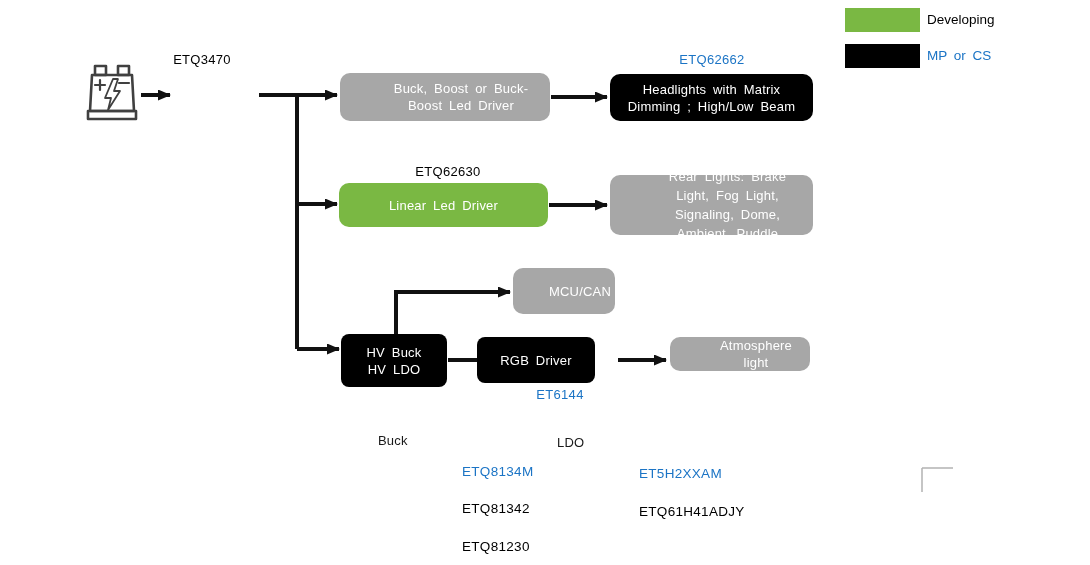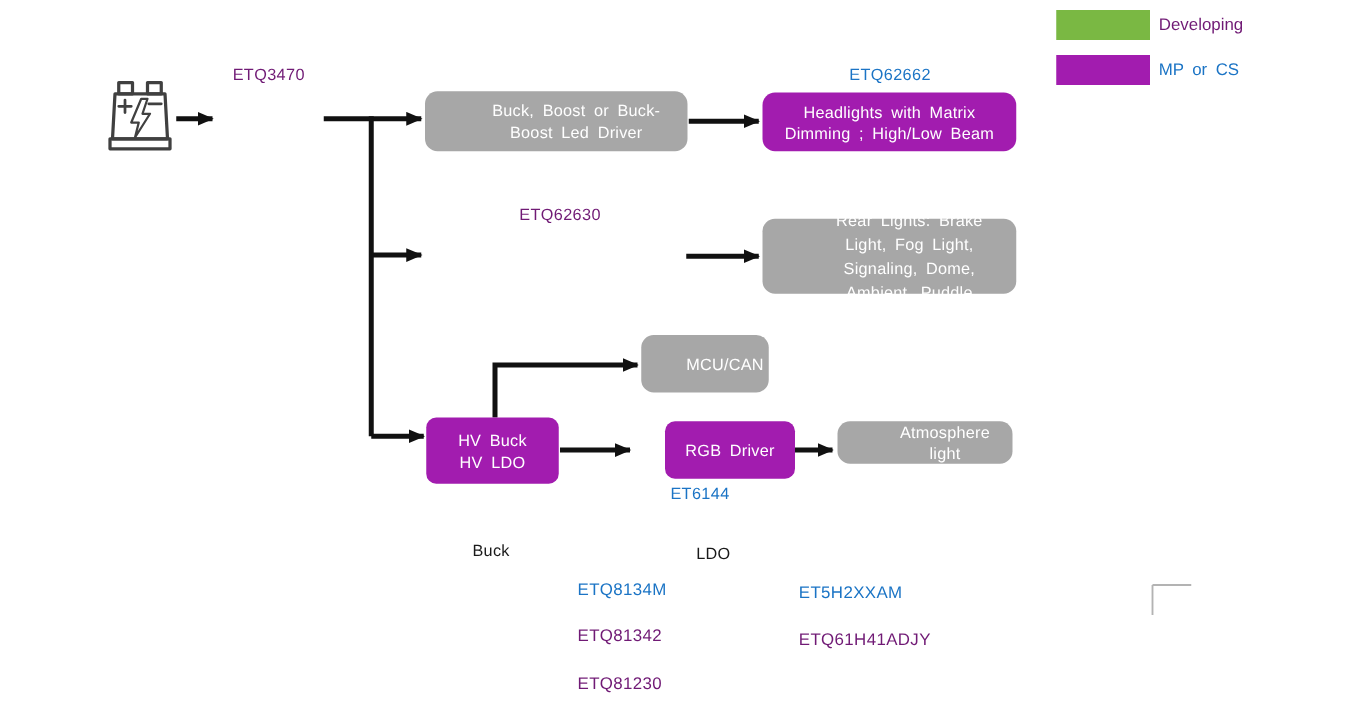--- a/index.html
+++ b/index.html
@@ -7,27 +7,27 @@
     position:relative;width:1090px;height:565px;background:#ffffff;overflow:hidden;
     font-family:"Liberation Sans","DejaVu Sans",sans-serif;
   }
   .box{
     position:absolute;border-radius:10px;color:#ffffff;
     display:flex;flex-direction:column;align-items:center;justify-content:center;
     text-align:center;font-size:13px;line-height:17px;word-spacing:3px;letter-spacing:.2px;
     box-sizing:border-box;padding:4px 8px;
   }
   .green{background:#7ab843;}
-  .blue{background:#a21caf;}
+  .blue{background:#000000;}
   .gray{background:#a7a7a7;padding-left:40px;}
   .clip{overflow:hidden;justify-content:flex-start;padding-top:9px;line-height:19px;border-radius:8px;}
   .part-label{
     position:absolute;font-size:13px;text-align:center;letter-spacing:.3px;word-spacing:1px;width:120px;
   }
-  .teal{color:#701a75;}
+  .teal{color:#000000;}
   .bluetext{color:#1b74c5;}
   .list-title{position:absolute;font-size:13px;color:#1a1a1a;letter-spacing:.2px;}
   .list-item{position:absolute;font-size:13.5px;letter-spacing:.3px;margin-left:38px;}
   .legend-swatch{position:absolute;width:75px;height:24px;}
   .legend-label{position:absolute;font-size:13.5px;line-height:24px;word-spacing:3px;}
   #connectors{position:absolute;left:0;top:0;pointer-events:none;}
   .conn{stroke:#111111;stroke-width:4;fill:none;}
 </style>
 </head>
 <body>
@@ -57,47 +57,50 @@
       <rect x="9" y="4" width="11" height="9"></rect>
       <rect x="32" y="4" width="11" height="9"></rect>
       <path d="M6,13 H46 L48,49 H4 Z"></path>
       <rect x="2" y="49" width="48" height="8"></rect>
       <path d="M9,23 H19 M14,18 V28" stroke-width="2.2"></path>
       <path d="M33,21 H43" stroke-width="2.2"></path>
       <path d="M27,17 L19,36 L25,36 L22,48 L34,29 L28,29 L32,17 Z" stroke-width="1.8"></path>
     </g>
   </svg>
 
-  <div class="part-label teal" style="left:155px;top:52px">ETQ3470</div>
+  <div class="part-label teal" style="left:142px;top:52px">ETQ3470</div>
 
   <div class="box gray" style="left:340px;top:73px;width:210px;height:48px">
     <span>Buck, Boost or Buck-Boost Led Driver</span>
   </div>
 
   <div class="part-label bluetext" style="left:652px;top:52px">ETQ62662</div>
   <div class="box blue" style="left:610px;top:74px;width:203px;height:47px">
     <span>Headlights with Matrix Dimming ; High/Low Beam</span>
   </div>
 
   <div class="part-label teal" style="left:388px;top:164px">ETQ62630</div>
+  <div class="box green" style="left:339px;top:183px;width:209px;height:44px">
+    <span>Linear Led Driver</span>
+  </div>
 
   <div class="box gray" style="left:610px;top:175px;width:203px;height:60px;line-height:19px">
     <span>Rear Lights: Brake Light, Fog Light, Signaling, Dome, Ambient, Puddle</span>
   </div>
 
   <div class="box gray" style="left:513px;top:268px;width:102px;height:46px">
     <span>MCU/CAN</span>
   </div>
 
   <div class="box blue" style="left:341px;top:334px;width:106px;height:53px;border-radius:8px">
     <span>HV Buck</span>
     <span>HV LDO</span>
   </div>
 
-  <div class="box blue" style="left:532px;top:337px;width:104px;height:46px;border-radius:8px">
+  <div class="box blue" style="left:477px;top:337px;width:118px;height:46px;border-radius:8px">
     <span>RGB Driver</span>
   </div>
   <div class="part-label bluetext" style="left:500px;top:387px">ET6144</div>
 
   <div class="box gray" style="left:670px;top:337px;width:140px;height:34px">
     <span>Atmosphere light</span>
   </div>
 
   <div class="list-title" style="left:378px;top:433px">Buck</div>
   <div class="list-item bluetext" style="left:424px;top:464px">ETQ8134M</div>

